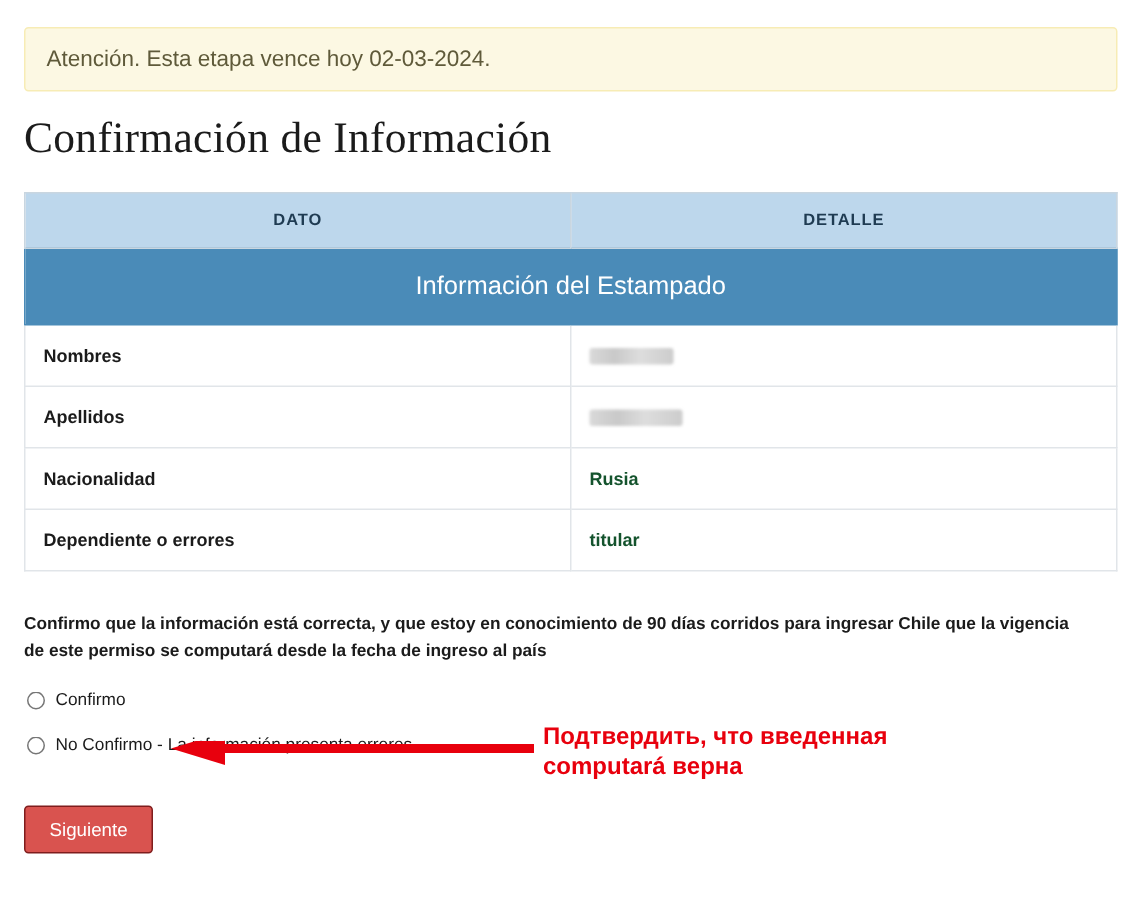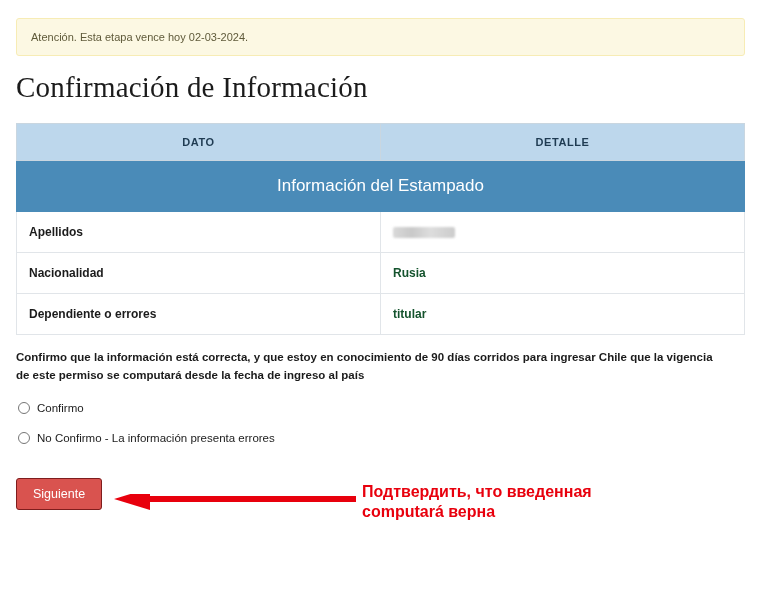--- a/index.html
+++ b/index.html
@@ -18,21 +18,21 @@
   .page {
     padding: 18px 16px 0 16px;
     box-sizing: border-box;
     width: 761px;
   }
   .alert {
     background: #fcf8e3;
     border: 1px solid #f7ecb5;
     border-radius: 3px;
     color: #5f5a3a;
-    font-size: 11px;
+    font-size: 15px;
     padding: 12px 14px;
     margin: 0 0 10px 0;
   }
   h1.page-title {
     font-family: "Liberation Serif", serif;
     font-weight: 400;
     font-size: 29px;
     line-height: 1.2;
     margin: 14px 0 18px 0;
     color: #1b1b1b;
@@ -88,21 +88,21 @@
     vertical-align: middle;
   }
   .redacted.w1 { width: 56px; }
   .redacted.w2 { width: 62px; }
   .redacted.w3 { width: 70px; }
   .confirm-text {
     font-size: 11.5px;
     font-weight: bold;
     color: #1b1b1b;
     line-height: 1.55;
-    margin: 14px 0 8px 0;
+    margin: 27px 0 8px 0;
     width: 700px;
   }
   .radio-row {
     display: flex;
     align-items: center;
     margin: 18px 0;
     font-size: 11.5px;
     color: #1b1b1b;
   }
   .radio-row input[type="radio"] {
@@ -155,20 +155,24 @@
       <tr>
         <th class="col-head">DATO</th>
         <th class="col-head">DETALLE</th>
       </tr>
       <tr>
         <th class="table-title" colspan="2">Información del Estampado</th>
       </tr>
     </thead>
     <tbody>
       <tr>
+        <td class="dato">Nombres</td>
+        <td class="detalle"><span class="redacted w1"></span></td>
+      </tr>
+      <tr>
         <td class="dato">Apellidos</td>
         <td class="detalle"><span class="redacted w2"></span></td>
       </tr>
       <tr>
         <td class="dato">Nacionalidad</td>
         <td class="detalle">Rusia</td>
       </tr>
       <tr>
         <td class="dato">Dependiente o errores</td>
         <td class="detalle">titular</td>

